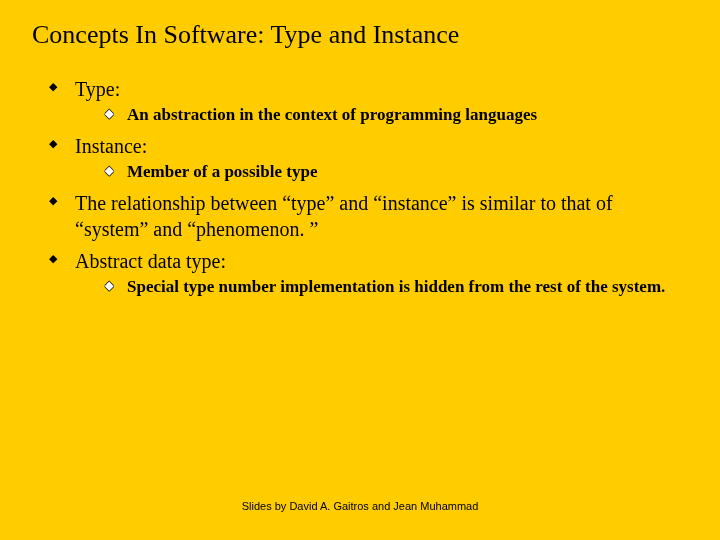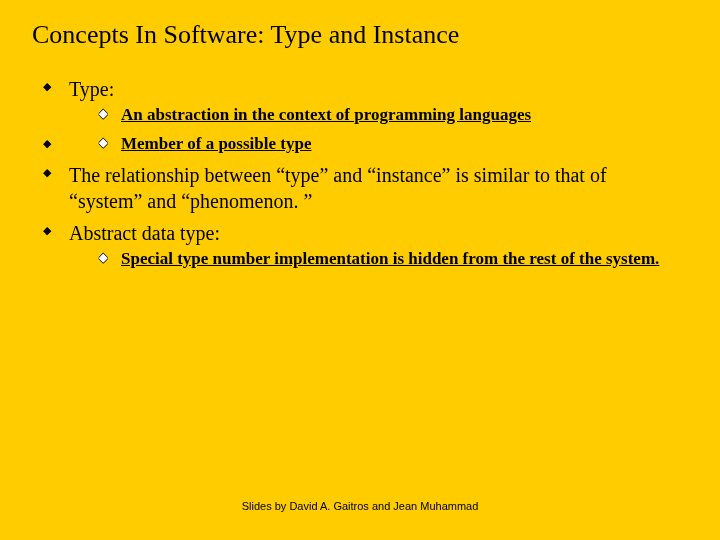--- a/index.html
+++ b/index.html
@@ -20,21 +20,21 @@
     padding: 16px 28px 0 28px;
     width: 720px;
     height: 540px;
   }
   .title {
     font-size: 26px;
     margin: 4px 0 26px 4px;
   }
   .top-list {
     list-style: none;
-    margin: 11px;
+    margin: 17px;
     padding: 0 0 0 4px;
     font-size: 20px;
   }
   .top-item {
     position: relative;
     padding-left: 26px;
     margin: 6px 0 4px 0;
     line-height: 1.3;
   }
   .top-item::before {
@@ -64,21 +64,20 @@
     left: 0;
     top: 2px;
     font-size: 11px;
     color: #fff;
     text-shadow: -0.6px 0 #000, 0.6px 0 #000, 0 -0.6px #000, 0 0.6px #000;
   }
   .sub-item .label,
   .sub-item .mono,
   .sub-item .comma {
     display: inline;
-    text-decoration: underline;
   }
   .mono {
     font-family: "Courier New", Courier, monospace;
     font-weight: bold;
     letter-spacing: 0.5px;
   }
   .footer {
     position: absolute;
     bottom: 28px;
     left: 0;
@@ -101,20 +100,21 @@
     <li class="top-item">
       <span>Type:</span>
       <ul class="sub-list">
         <li class="sub-item">
           <span class="label">An abstraction in the context of programming languages</span>
         </li>
       </ul>
     </li>
 
     <li class="top-item">
+      <span>Instance:</span>
       <ul class="sub-list">
         <li class="sub-item">
           <span class="label">Member of a possible type</span>
         </li>
       </ul>
     </li>
 
 
     <li class="top-item">
       <span>The relationship between “type” and “instance” is similar to that of “system” and “phenomenon. ”</span>

